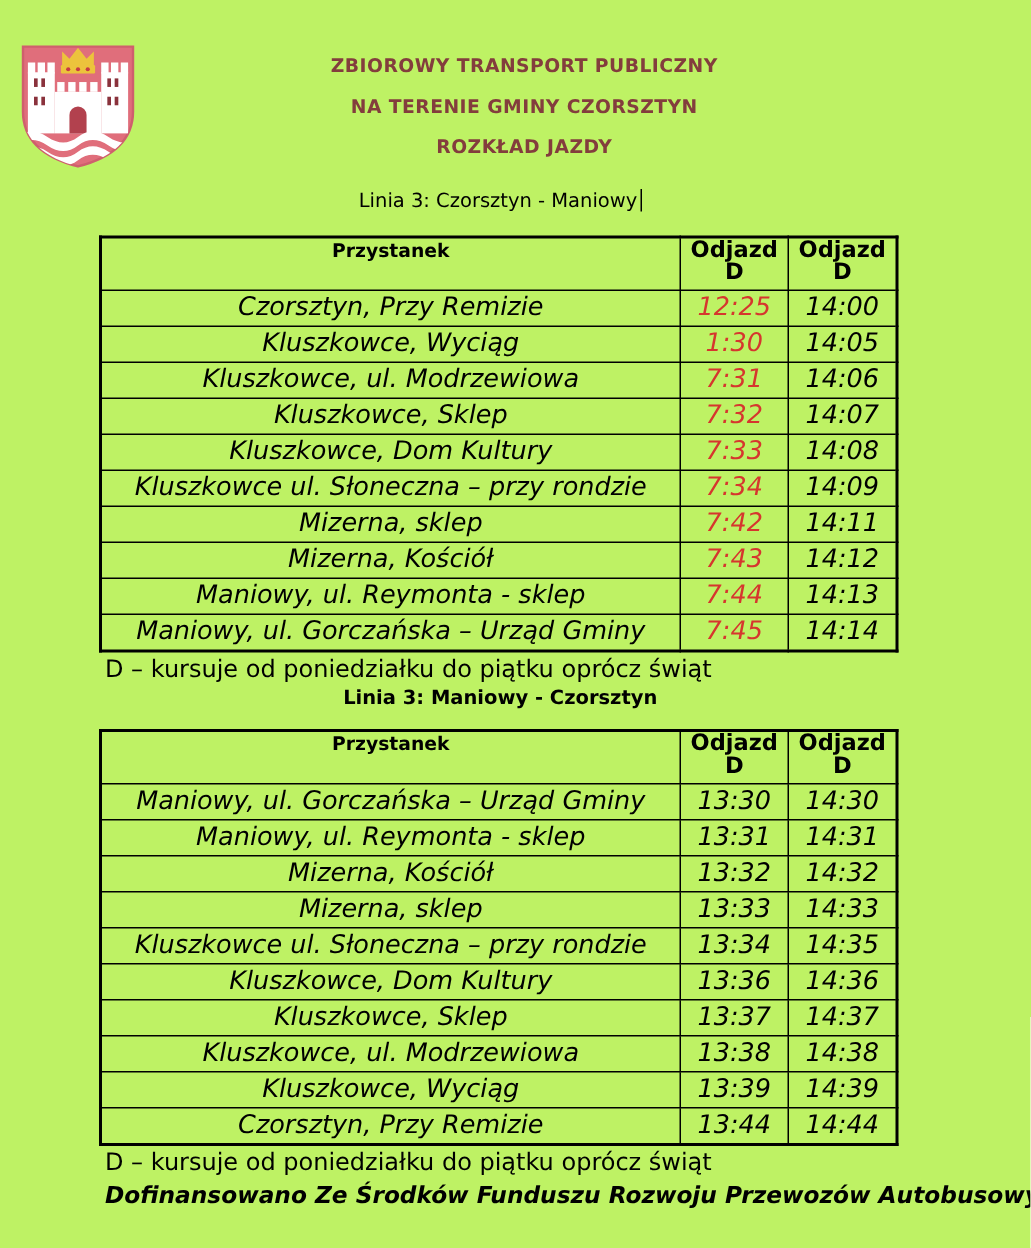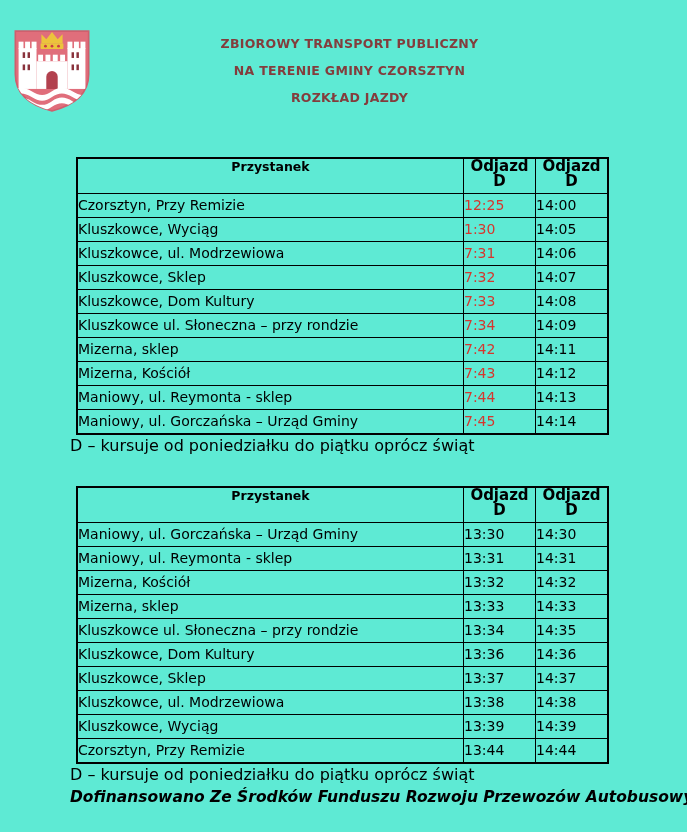--- a/index.html
+++ b/index.html
@@ -7,50 +7,50 @@
     --departure-red:#d6362e;
     --shield-pink:#e06e7b;
     --shield-edge:#cf5f6d;
     --crown-gold:#ecc33c;
     --jewel-red:#c93a45;
     --gate-dark:#b2414e;
     --window-dark:#8a323c;
   }
   html,body{margin:0;padding:0;background:#ffffff;}
   body{font-family:"DejaVu Sans","Liberation Sans",sans-serif;color:#000;}
-  .page{position:relative;width:687px;height:832px;background:#5eead4;overflow:hidden;}
+  .page{position:relative;width:687px;height:832px;background:#bef264;overflow:hidden;}
 
   .coat{position:absolute;left:11px;top:27px;width:82px;height:88px;}
   .shield{fill:var(--shield-pink);stroke:var(--shield-edge);stroke-width:2;}
   .castle{fill:#ffffff;}
   .win{fill:var(--window-dark);}
   .gate{fill:var(--gate-dark);}
   .crown{fill:var(--crown-gold);}
   .jewel{fill:var(--jewel-red);}
   .wave{fill:#ffffff;}
 
   .titles{position:absolute;top:36px;left:6px;width:687px;text-align:center;
           color:var(--title-maroon);font-weight:bold;font-size:12.5px;letter-spacing:.3px;}
   .title-line{line-height:15px;margin:0 0 12px 0;}
 
   .line-heading{position:absolute;left:70px;width:527px;text-align:center;font-size:13px;}
   .lh1{top:126px;font-weight:normal;}
   .lh2{top:458px;font-weight:bold;}
   .caret{display:inline-block;width:1px;height:15px;background:#000;margin-left:2px;vertical-align:-3px;}
 
-  table.tt{position:absolute;left:76px;width:527px;border-collapse:collapse;
+  table.tt{position:absolute;left:66px;width:527px;border-collapse:collapse;
            border:2px solid #000;table-layout:fixed;}
   #t0{top:157px;}
   #t1{top:486px;}
   table.tt th,table.tt td{border:1px solid #000;padding:0;}
   th.col-stop{width:385px;font-size:12.5px;font-weight:bold;vertical-align:top;padding-top:3px;}
   th.col-dep{width:71px;font-size:15px;font-weight:bold;vertical-align:top;padding-top:3px;}
   thead tr{height:35px;}
   th.col-dep div{line-height:15px;}
-  table.tt td{height:23px;font-size:14px;vertical-align:middle;}
+  table.tt td{height:23px;text-align:center;font-size:17px;vertical-align:middle;font-style:italic;}
   td.red{color:var(--departure-red);}
 
   .note{position:absolute;left:70px;font-size:16px;}
   .n1{top:436px;}
   .n2{top:765px;}
 
   .funding{position:absolute;left:70px;top:788px;width:600px;
            font-size:15.5px;font-weight:bold;font-style:italic;white-space:nowrap;}
 </style>
 </head>
@@ -103,20 +103,21 @@
       <use href="#w1" y="12"></use>
     </g>
   </svg>
 
   <header class="titles">
     <div class="title-line">ZBIOROWY TRANSPORT PUBLICZNY</div>
     <div class="title-line">NA TERENIE GMINY CZORSZTYN</div>
     <div class="title-line">ROZKŁAD JAZDY</div>
   </header>
 
+  <div class="line-heading lh1"><span>Linia 3: Czorsztyn - Maniowy</span><span class="caret"></span></div>
 
   <table class="tt" id="t0">
     <thead>
       <tr>
         <th class="col-stop">Przystanek</th>
         <th class="col-dep">
           <div>Odjazd</div>
           <div>D</div>
         </th>
         <th class="col-dep">
@@ -174,20 +175,21 @@
         <tr>
           <td>Maniowy, ul. Gorczańska – Urząd Gminy</td>
           <td class="red">7:45</td>
           <td>14:14</td>
         </tr>
       </tbody>
   </table>
 
   <div class="note n1">D – kursuje od poniedziałku do piątku oprócz świąt</div>
 
+  <div class="line-heading lh2">Linia 3: Maniowy - Czorsztyn</div>
 
   <table class="tt" id="t1">
     <thead>
       <tr>
         <th class="col-stop">Przystanek</th>
         <th class="col-dep">
           <div>Odjazd</div>
           <div>D</div>
         </th>
         <th class="col-dep">

